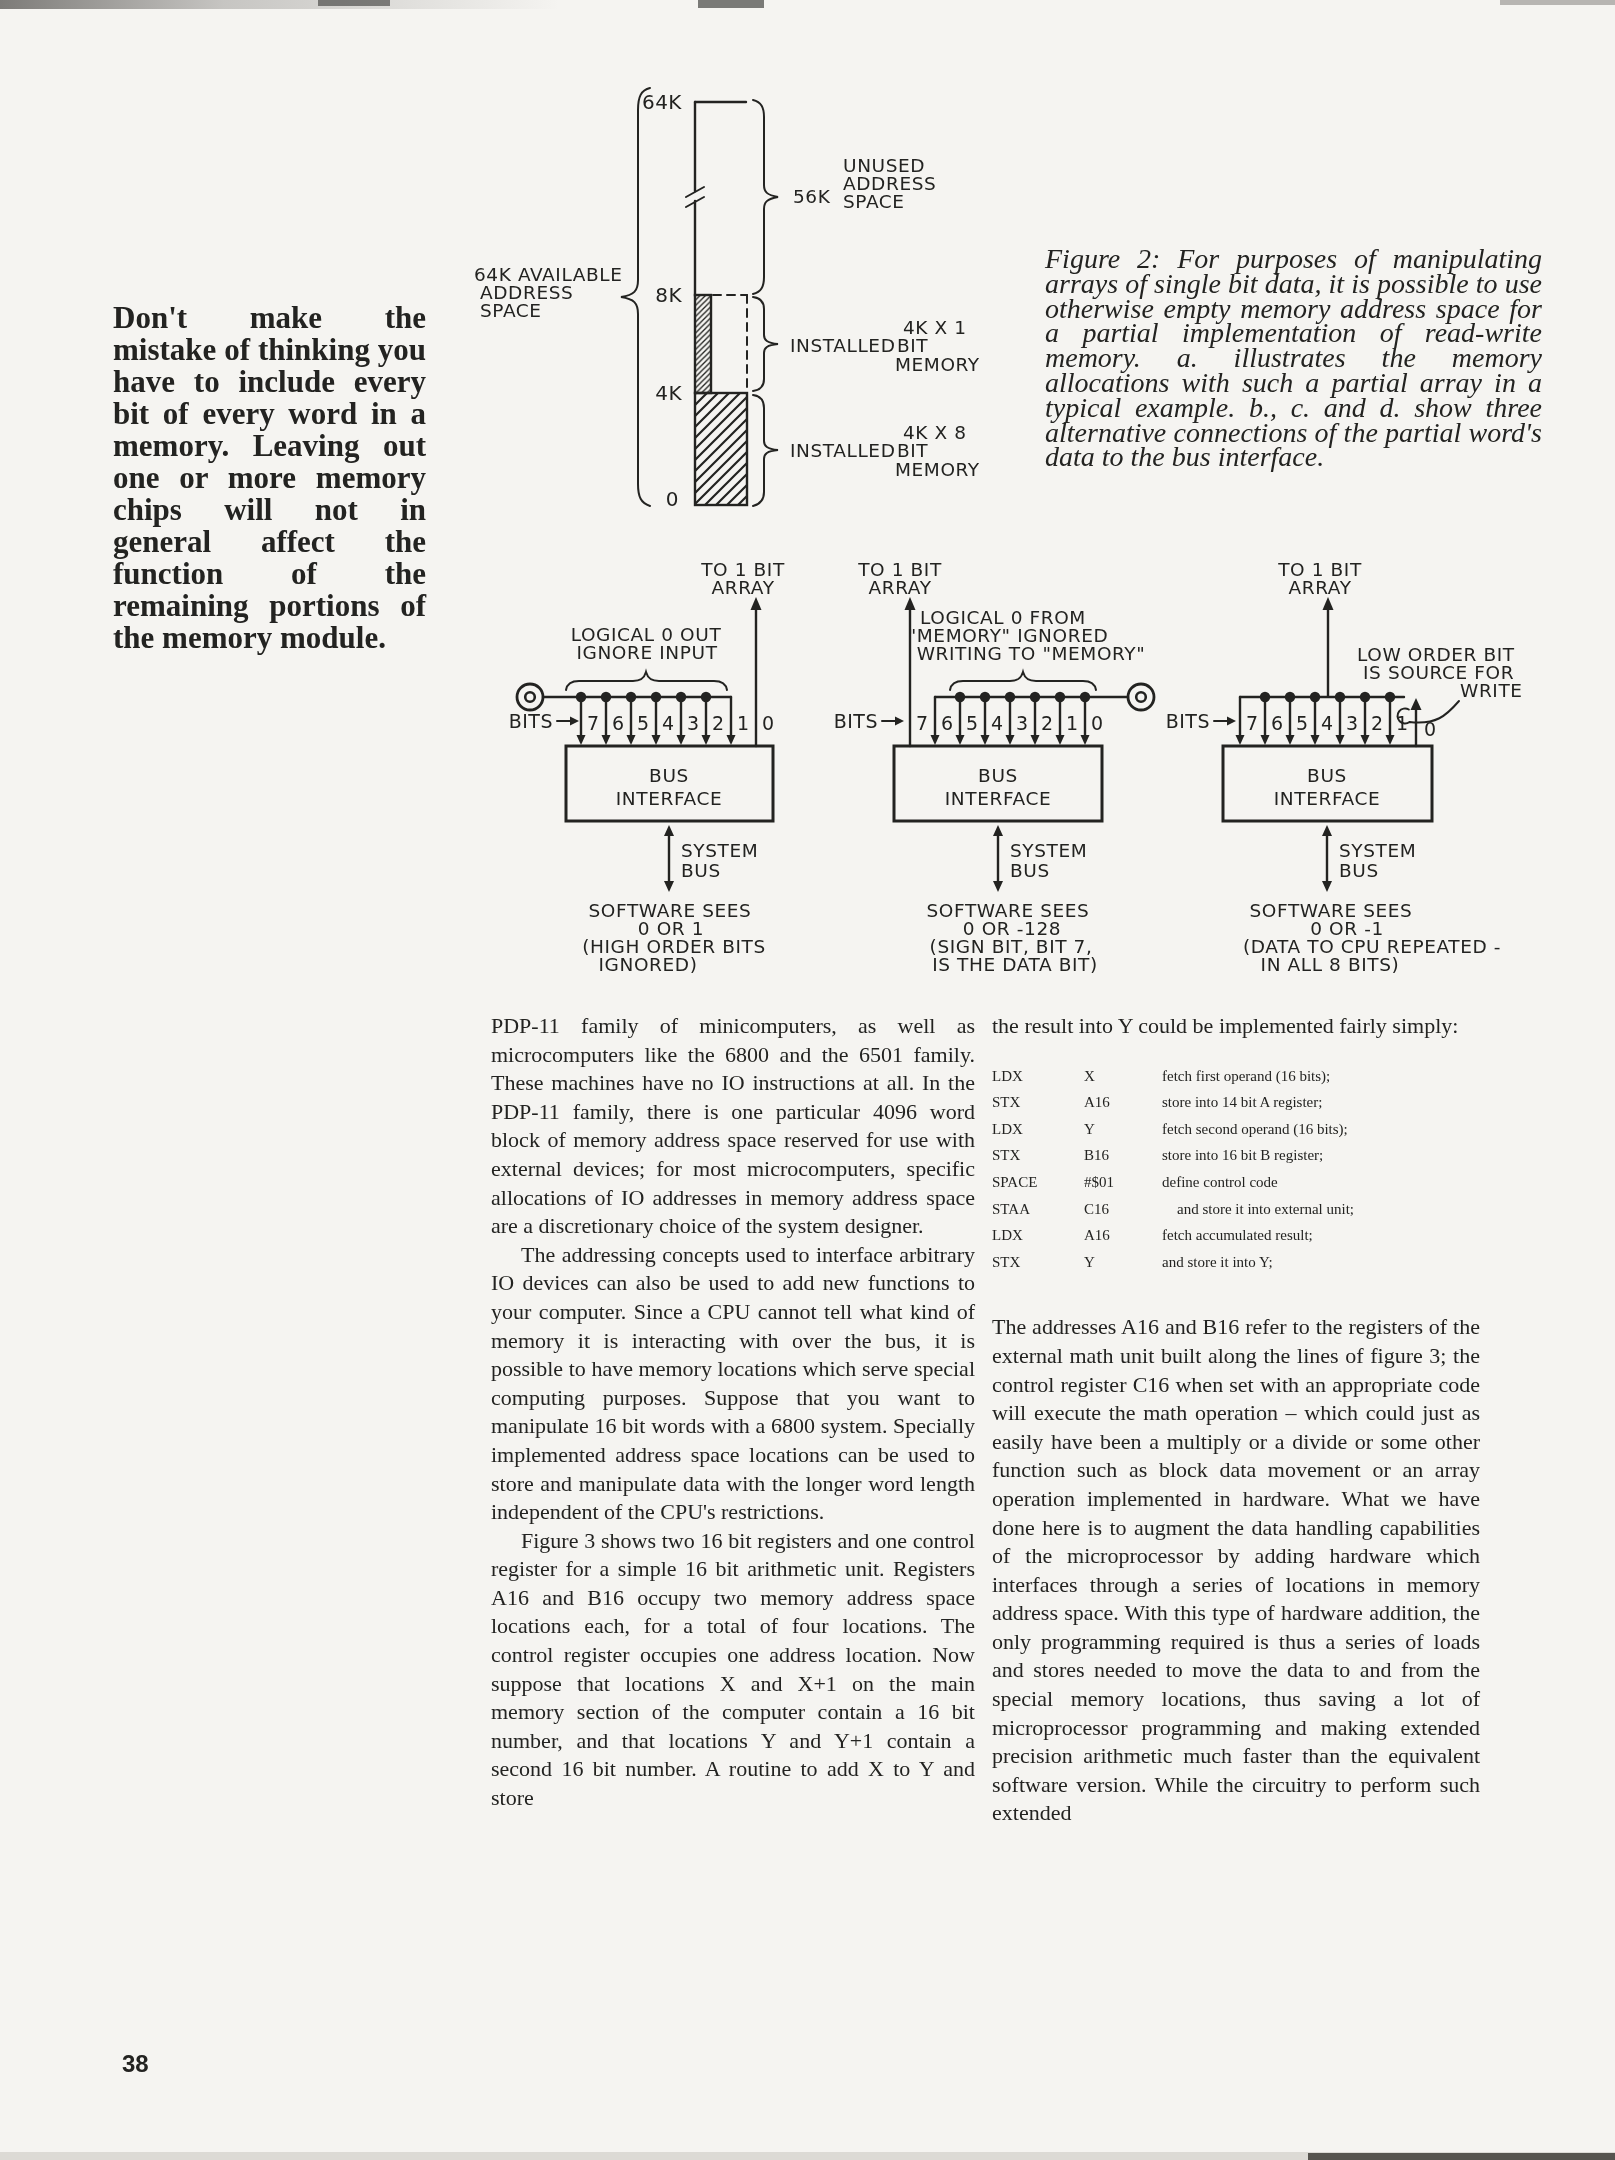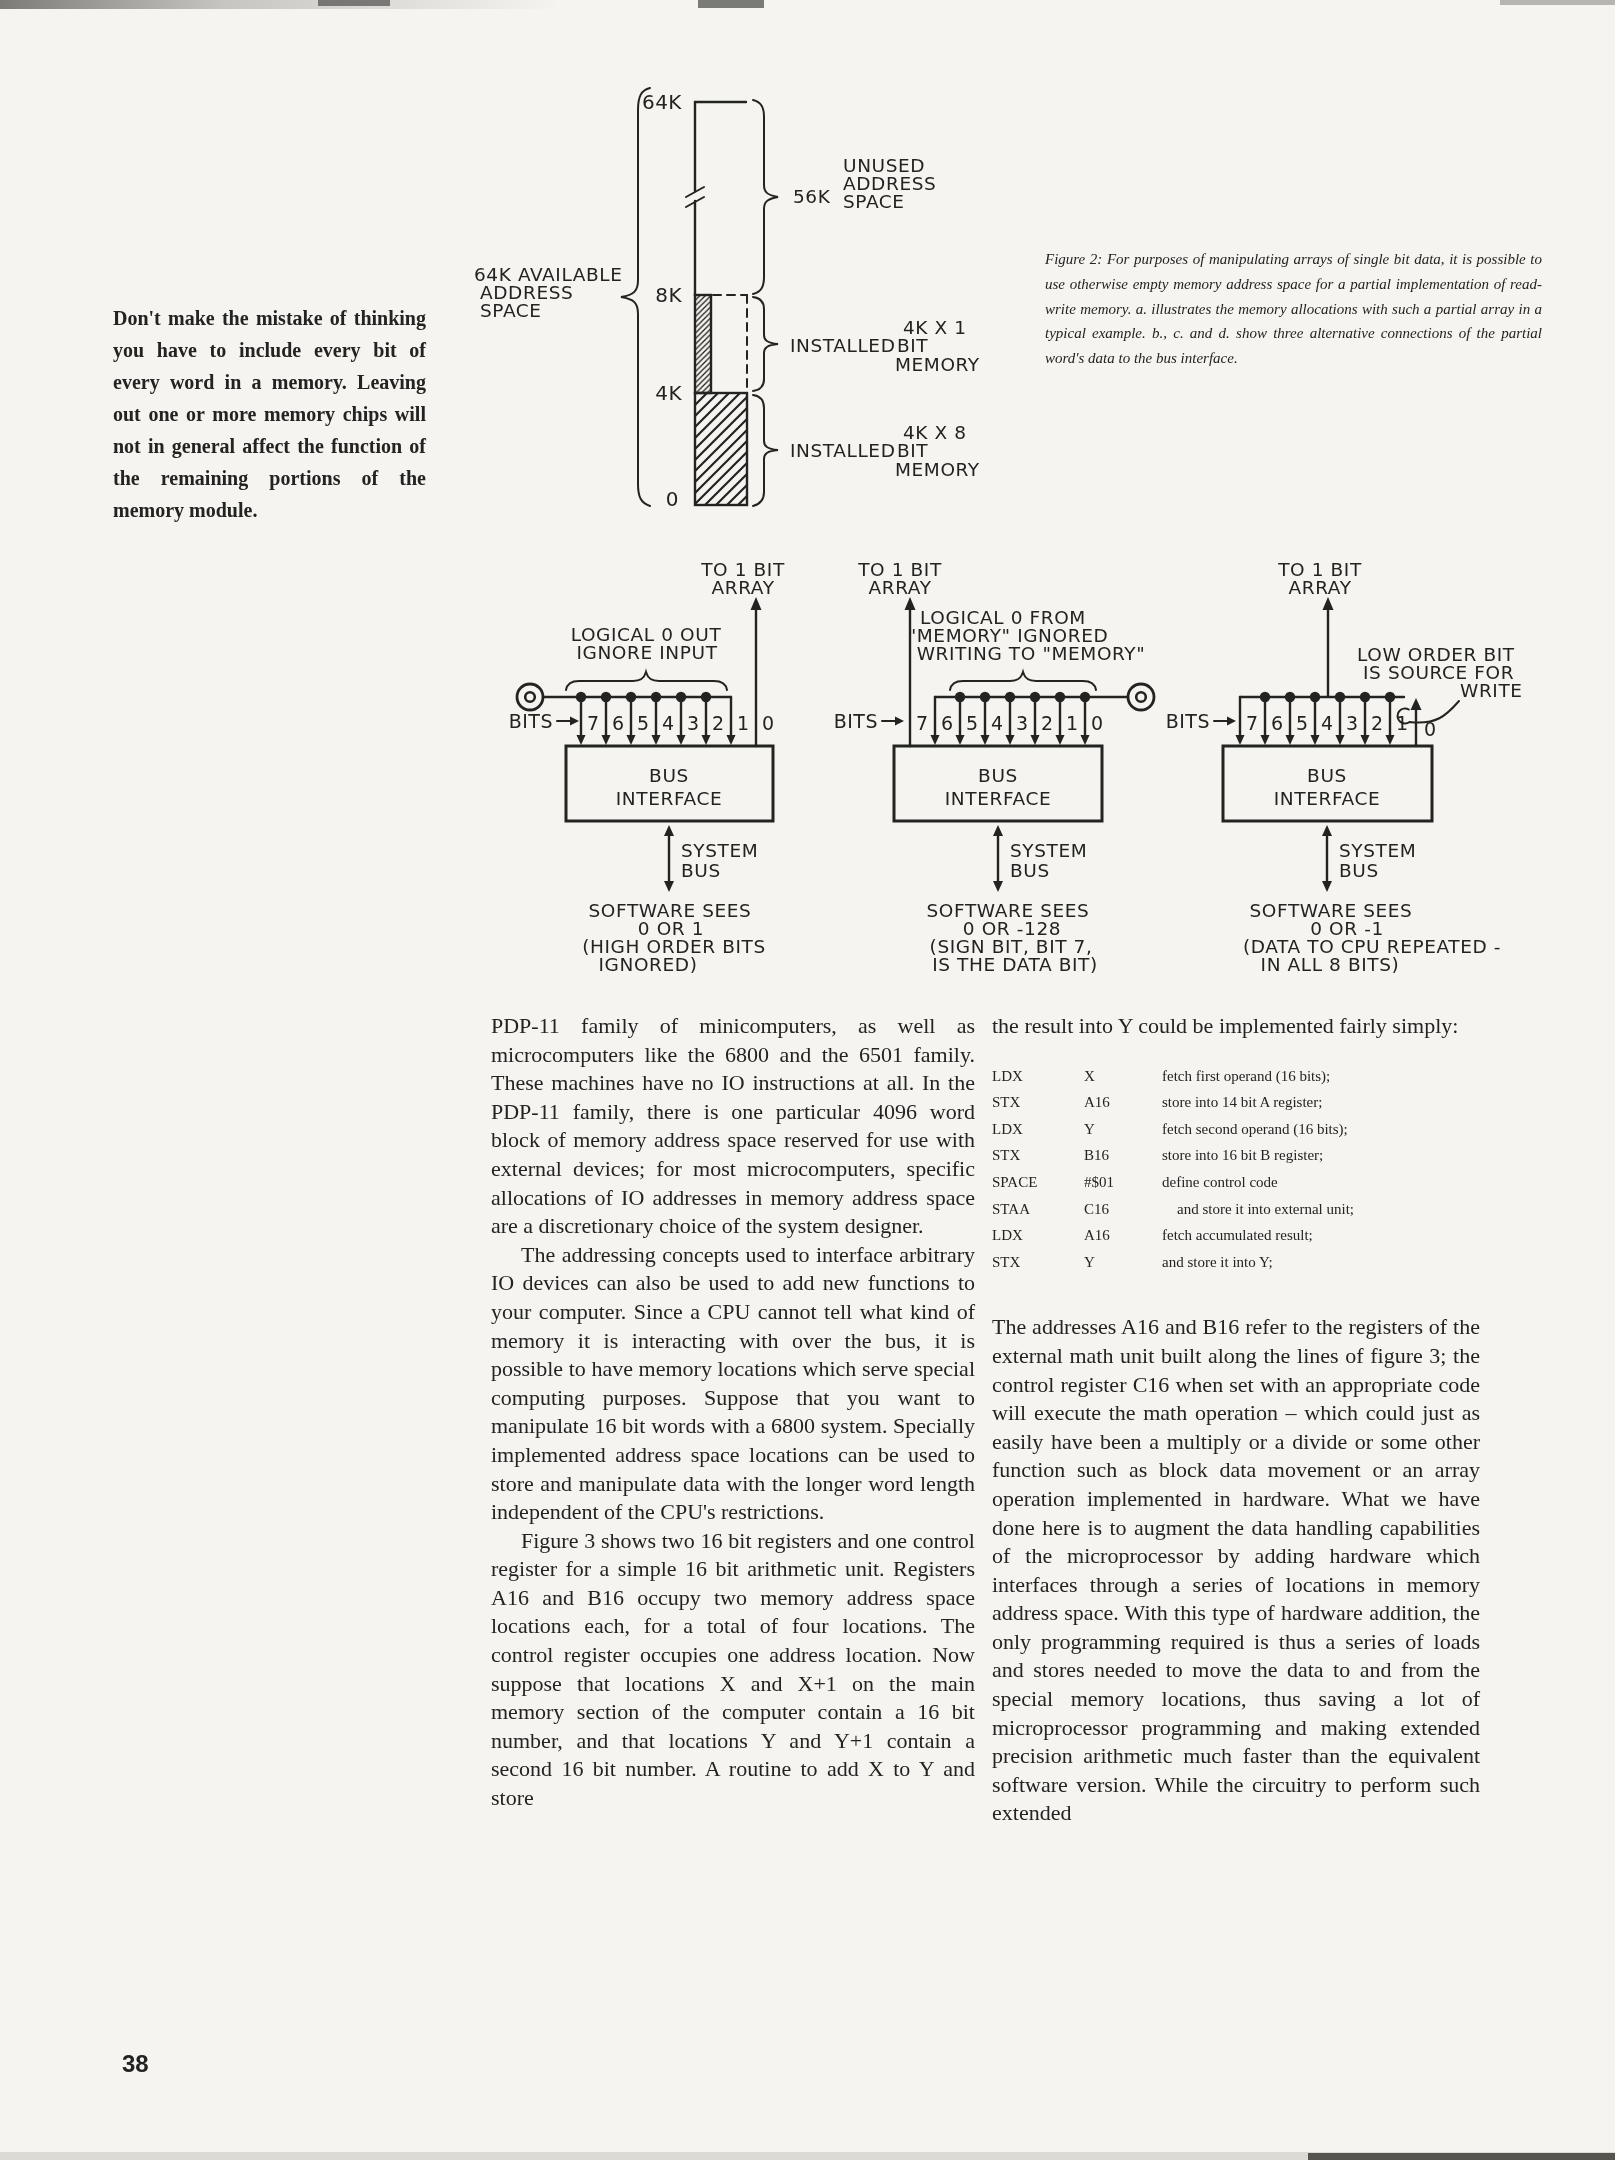--- a/index.html
+++ b/index.html
@@ -16,27 +16,27 @@
     background:linear-gradient(to right, rgba(60,58,55,.65), rgba(60,58,55,.25) 40%, rgba(60,58,55,0)); }
   #art-top2 { left:318px; top:0; width:72px; height:6px; background:rgba(40,40,38,.55); }
   #art-top3 { left:698px; top:0; width:66px; height:8px; background:rgba(40,40,38,.6); }
   #art-topright { left:1500px; top:0; width:115px; height:5px; background:rgba(90,88,84,.4); }
   #art-bottom { left:0; top:2152px; width:1615px; height:8px; background:#dcdad5; }
   #art-bottomdark { left:1308px; top:2153px; width:307px; height:7px; background:#56544f; }
 
   
   #pullquote {
     left:113px; top:302px; width:313px;
-    font-size:20px; line-height:32px; font-weight:bold; text-align:justify;
+    font-size:31px; line-height:32px; font-weight:bold; text-align:justify;
   }
 
   
   #figcaption {
     left:1045px; top:247px; width:497px;
-    font-size:15px; line-height:24.8px; font-style:italic; text-align:justify;
+    font-size:28px; line-height:24.8px; font-style:italic; text-align:justify;
   }
 
   
   .col { position:absolute; top:1012px; font-size:22px; line-height:28.6px; text-align:justify; }
   #leftcol  { left:491px;  width:484px; }
   #rightcol { left:992px; width:488px; }
   .col p { margin:0; }
   .col p.indent { text-indent:30px; }
 
   

